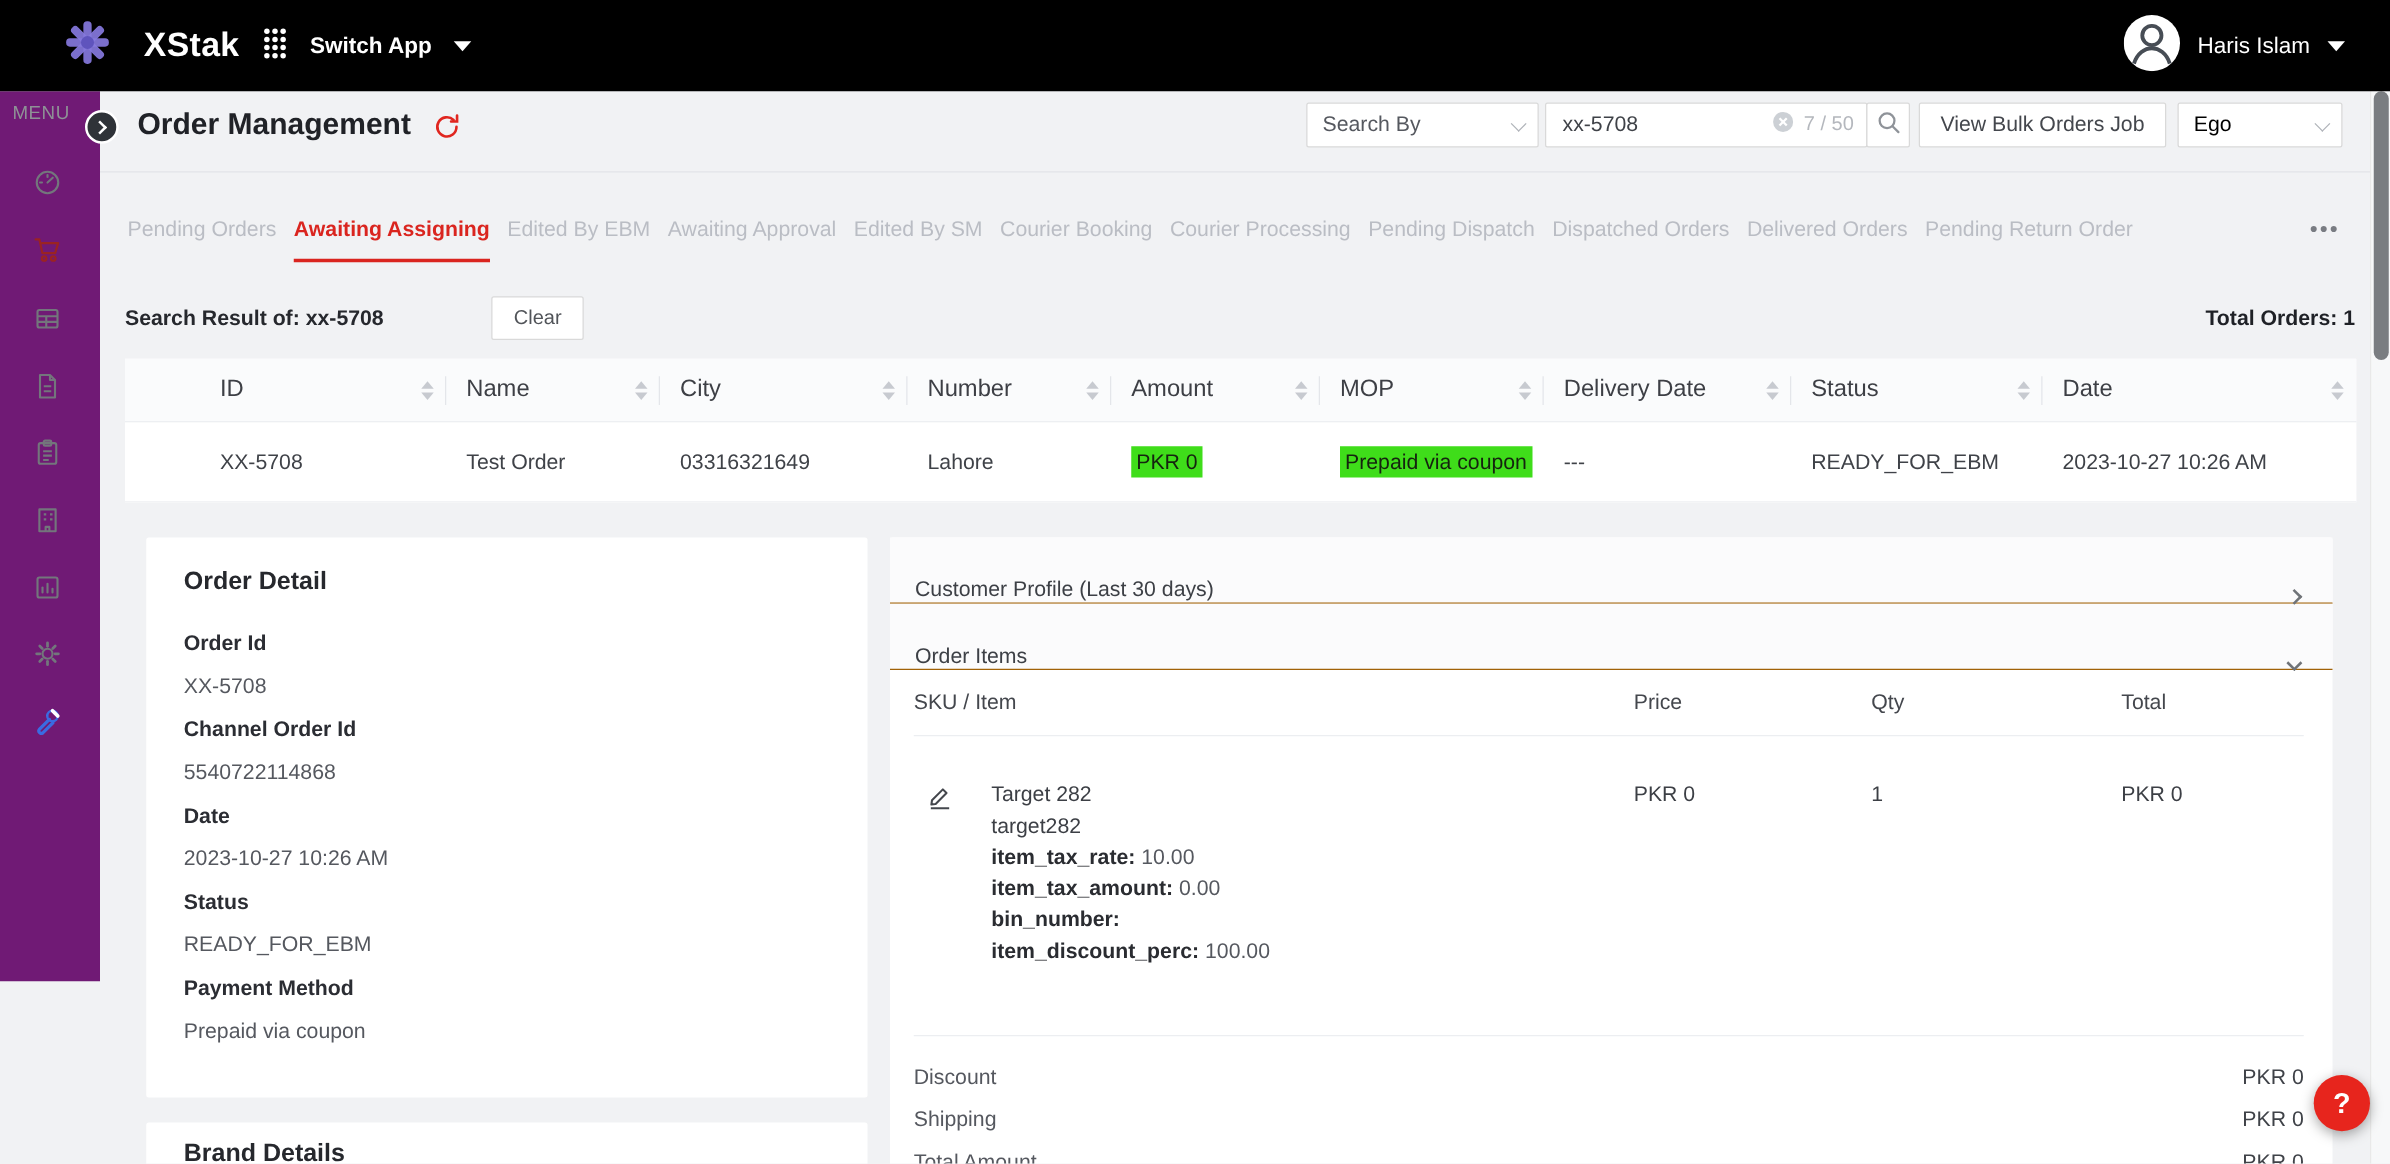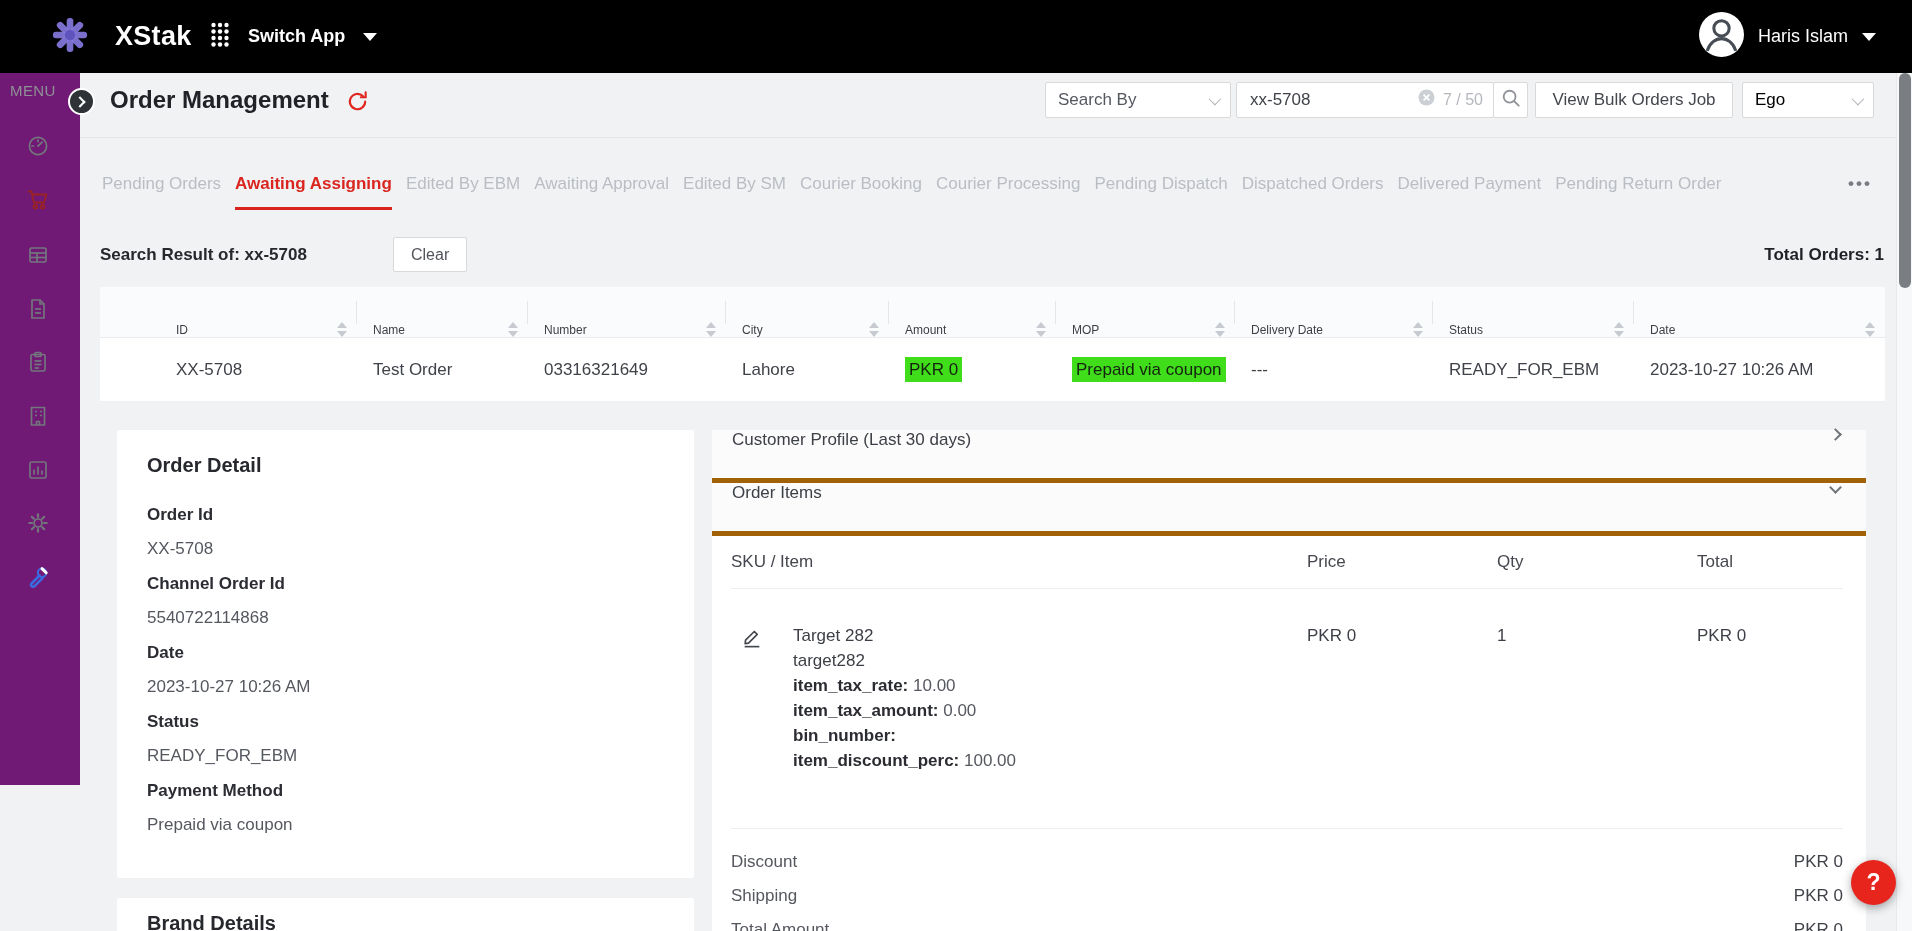--- a/index.html
+++ b/index.html
@@ -51,42 +51,42 @@
 
   
   .result-label { position:absolute; left:20px; top:172px; font-size:17px; font-weight:700; color:#26282d; }
   .clear-btn { position:absolute; left:313px; top:164px; height:35px; padding:0 17px; background:#fff; border:1px solid #d9d9d9; border-radius:2px; font-size:16px; color:#515459; display:flex; align-items:center; cursor:pointer; font-family:inherit; }
   .total-orders { position:absolute; right:12px; top:172px; font-size:17px; font-weight:700; color:#1f2126; }
 
   
   .orders-table { position:absolute; left:20px; top:214px; width:1785px; background:#fff; }
   .tgrid { display:grid; grid-template-columns:60px 197px 171px 198px 163px 167px 179px 198px 201px 251px; }
   .t-head { height:51px; background:#fafbfc; border-bottom:1px solid #e9ebee; }
-  .th { display:flex; align-items:flex-end; justify-content:space-between; padding:0 10px 0 16px; font-size:12px; color:#3d3f45; position:relative; cursor:pointer; }
+  .th { display:flex; align-items:center; justify-content:space-between; padding:0 10px 0 16px; font-size:19px; color:#3d3f45; position:relative; cursor:pointer; }
   .th::after { content:""; position:absolute; right:0; top:14px; height:23px; width:1px; background:#e4e6ea; }
   .th.no-sep::after { display:none; }
   .sorter { display:flex; flex-direction:column; gap:3px; }
   .caret-up { width:0; height:0; border-left:5px solid transparent; border-right:5px solid transparent; border-bottom:6px solid #c7cad0; }
   .caret-dn { width:0; height:0; border-left:5px solid transparent; border-right:5px solid transparent; border-top:6px solid #c7cad0; }
   .t-row { height:64px; background:#fff; border-bottom:1px solid #eef0f2; align-items:center; cursor:pointer; }
   .td { padding-left:16px; font-size:17px; color:#3f4248; white-space:nowrap; }
   .hl { background:#3fdd1a; color:#15230f; padding:3px 4px; }
 
   
   .card { background:#fff; border-radius:2px; position:absolute; }
   .detail-card { left:37px; top:357px; width:577px; height:448px; padding:22px 30px; }
   .card-title { font-size:20px; font-weight:700; color:#26282d; line-height:26px; }
   .detail-card .card-title { margin-bottom:28px; }
   .field-label { font-size:17px; font-weight:700; color:#2b2d33; line-height:18px; margin-bottom:16px; }
   .field-value { font-size:17px; color:#55585f; line-height:18px; margin-bottom:17px; }
   .brand-card { left:37px; top:825px; width:577px; height:120px; padding:12px 30px; }
 
   
   .right-card { left:632px; top:357px; width:1154px; height:560px; }
-  .acc-row { height:53px; display:flex; align-items:flex-start; justify-content:space-between; padding:0 26px 0 20px; border-bottom:5px solid #a16207; background:#fbfbfc; font-size:17px; color:#3d4046; cursor:pointer; }
+  .acc-row { height:53px; display:flex; align-items:flex-end; justify-content:space-between; padding:0 26px 0 20px; border-bottom:1px solid #a16207; background:#fbfbfc; font-size:17px; color:#3d4046; cursor:pointer; }
   .chev-right { width:9px; height:9px; border-top:2px solid #6f7378; border-right:2px solid #6f7378; transform:rotate(45deg); }
   .chev-down { width:9px; height:9px; border-top:2px solid #6f7378; border-right:2px solid #6f7378; transform:rotate(135deg); }
   .items-wrap { padding:0 23px 0 19px; }
   .items-head { display:grid; grid-template-columns:576px 190px 200px 1fr; padding-top:16px; font-size:17px; color:#44474d; }
   .items-divider { border-bottom:1px solid #eceef1; margin-top:16px; }
   .item-row { display:grid; grid-template-columns:576px 190px 200px 1fr; padding-top:34px; align-items:start; }
   .item-cell { font-size:17px; color:#3c3f45; line-height:25px; }
   .item-left { display:flex; }
   .edit-icon { width:22px; height:22px; margin:3px 30px 0 10px; flex:none; cursor:pointer; }
   .attr-label { font-weight:700; color:#2a2c31; }
@@ -289,21 +289,21 @@
     <nav class="tabs">
       <span class="tab">Pending Orders</span>
       <span class="tab active">Awaiting Assigning</span>
       <span class="tab">Edited By EBM</span>
       <span class="tab">Awaiting Approval</span>
       <span class="tab">Edited By SM</span>
       <span class="tab">Courier Booking</span>
       <span class="tab">Courier Processing</span>
       <span class="tab">Pending Dispatch</span>
       <span class="tab">Dispatched Orders</span>
-      <span class="tab">Delivered Payment</span>
+      <span class="tab">Delivered Orders</span>
       <span class="tab">Pending Return Order</span>
 
     </nav>
     <div class="tab-fade"></div>
     <span class="tab-more">•••</span>
 
     <div class="result-label">Search Result of: xx-5708</div>
     <button class="clear-btn">Clear</button>
     <div class="total-orders">Total Orders: 1</div>
 
@@ -318,28 +318,28 @@
             </span>
           </div>
         <div class="th">
             <span>Name</span>
             <span class="sorter">
               <i class="caret-up"></i>
               <i class="caret-dn"></i>
             </span>
           </div>
         <div class="th">
+            <span>City</span>
+            <span class="sorter">
+              <i class="caret-up"></i>
+              <i class="caret-dn"></i>
+            </span>
+          </div>
+        <div class="th">
             <span>Number</span>
-            <span class="sorter">
-              <i class="caret-up"></i>
-              <i class="caret-dn"></i>
-            </span>
-          </div>
-        <div class="th">
-            <span>City</span>
             <span class="sorter">
               <i class="caret-up"></i>
               <i class="caret-dn"></i>
             </span>
           </div>
         <div class="th">
             <span>Amount</span>
             <span class="sorter">
               <i class="caret-up"></i>
               <i class="caret-dn"></i>

